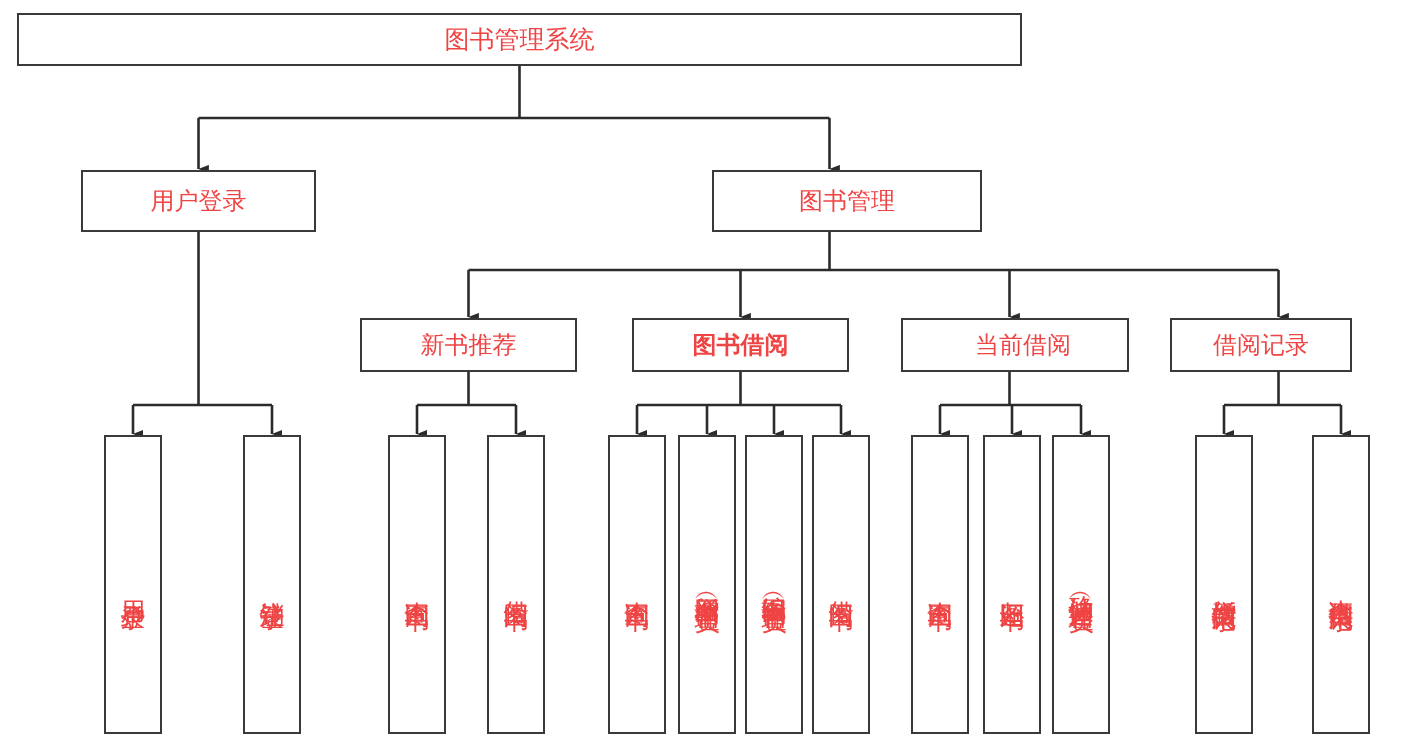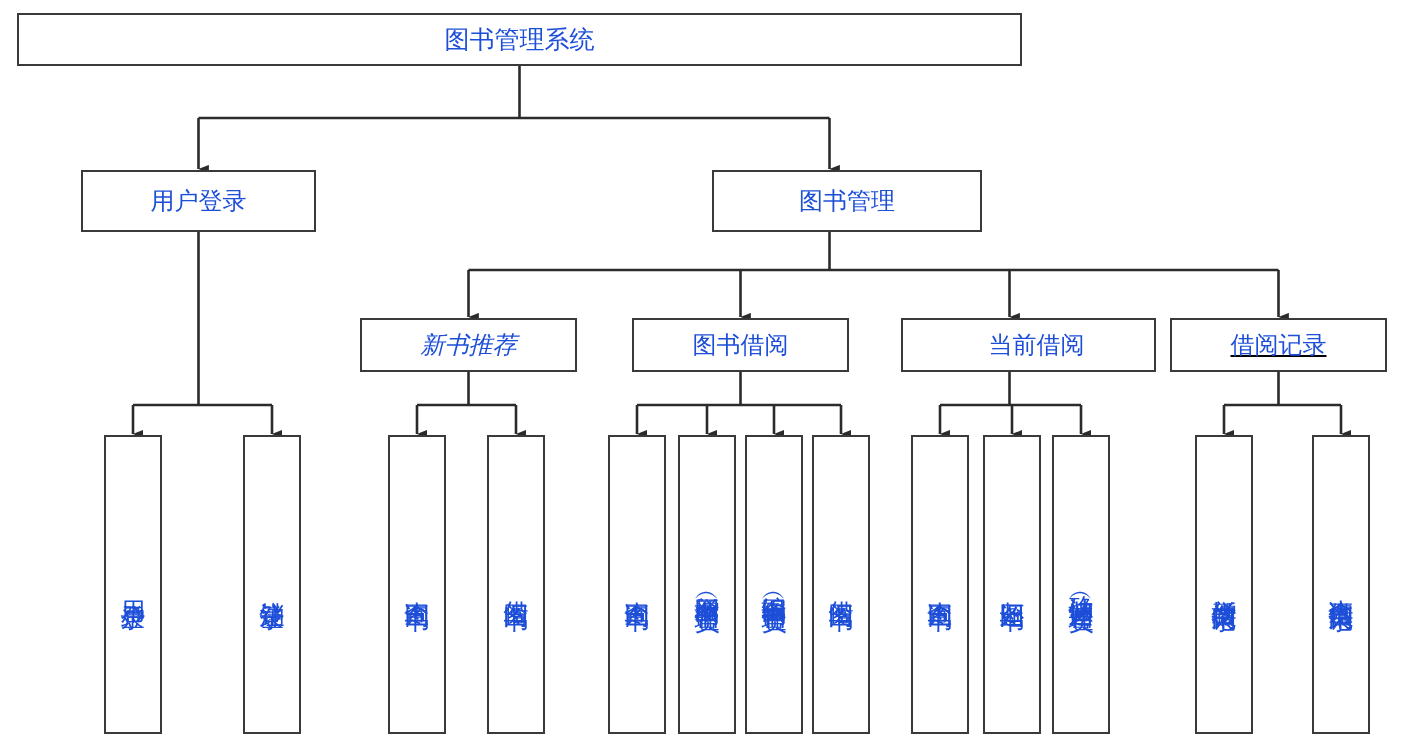--- a/index.html
+++ b/index.html
@@ -29,21 +29,21 @@
     position: absolute;
     box-sizing: border-box;
     background: #ffffff;
     border: 2.5px solid #3a3a3a;
     display: flex;
     align-items: center;
     justify-content: center;
     overflow: hidden;
   }
   .node-label {
-    color: #1d4ed8;
+    color: #ef4444;
     line-height: 1.18;
     text-align: right;
     white-space: nowrap;
     user-select: none;
   }
   .node-root .node-label {
     font-size: 25px;
   }
   .node-branch .node-label {
     font-size: 24px;
@@ -118,30 +118,30 @@
   <div id="node-layer">
       <div class="node-box node-root" style="left: 17px; top: 13px; width: 1005px; height: 53px;">
         <span class="node-label">图书管理系统</span>
       </div>
       <div class="node-box node-branch" style="left: 81px; top: 170px; width: 235px; height: 62px;">
         <span class="node-label">用户登录</span>
       </div>
       <div class="node-box node-branch" style="left: 712px; top: 170px; width: 270px; height: 62px;">
         <span class="node-label">图书管理</span>
       </div>
-      <div class="node-box node-branch" style="left: 360px; top: 318px; width: 217px; height: 54px; font-style: italic;">
+      <div class="node-box node-branch" style="left: 360px; top: 318px; width: 217px; height: 54px;">
         <span class="node-label">新书推荐</span>
       </div>
-      <div class="node-box node-branch" style="left: 632px; top: 318px; width: 217px; height: 54px;">
+      <div class="node-box node-branch" style="left: 632px; top: 318px; width: 217px; height: 54px; font-weight: bold;">
         <span class="node-label">图书借阅</span>
       </div>
-      <div class="node-box node-branch" style="left: 901px; top: 318px; width: 255px; height: 54px; padding-left: 16px;">
+      <div class="node-box node-branch" style="left: 901px; top: 318px; width: 228px; height: 54px; padding-left: 16px;">
         <span class="node-label">当前借阅</span>
       </div>
-      <div class="node-box node-branch" style="left: 1170px; top: 318px; width: 217px; height: 54px; text-decoration: underline;">
+      <div class="node-box node-branch" style="left: 1170px; top: 318px; width: 182px; height: 54px;">
         <span class="node-label">借阅记录</span>
       </div>
       <div class="node-box node-leaf" style="left: 104px; top: 435px; width: 58px; height: 299px;">
         <span class="node-label">用户登录</span>
       </div>
       <div class="node-box node-leaf" style="left: 243px; top: 435px; width: 58px; height: 299px;">
         <span class="node-label">注销登录</span>
       </div>
       <div class="node-box node-leaf" style="left: 388px; top: 435px; width: 58px; height: 299px;">
         <span class="node-label">查询图书</span>

